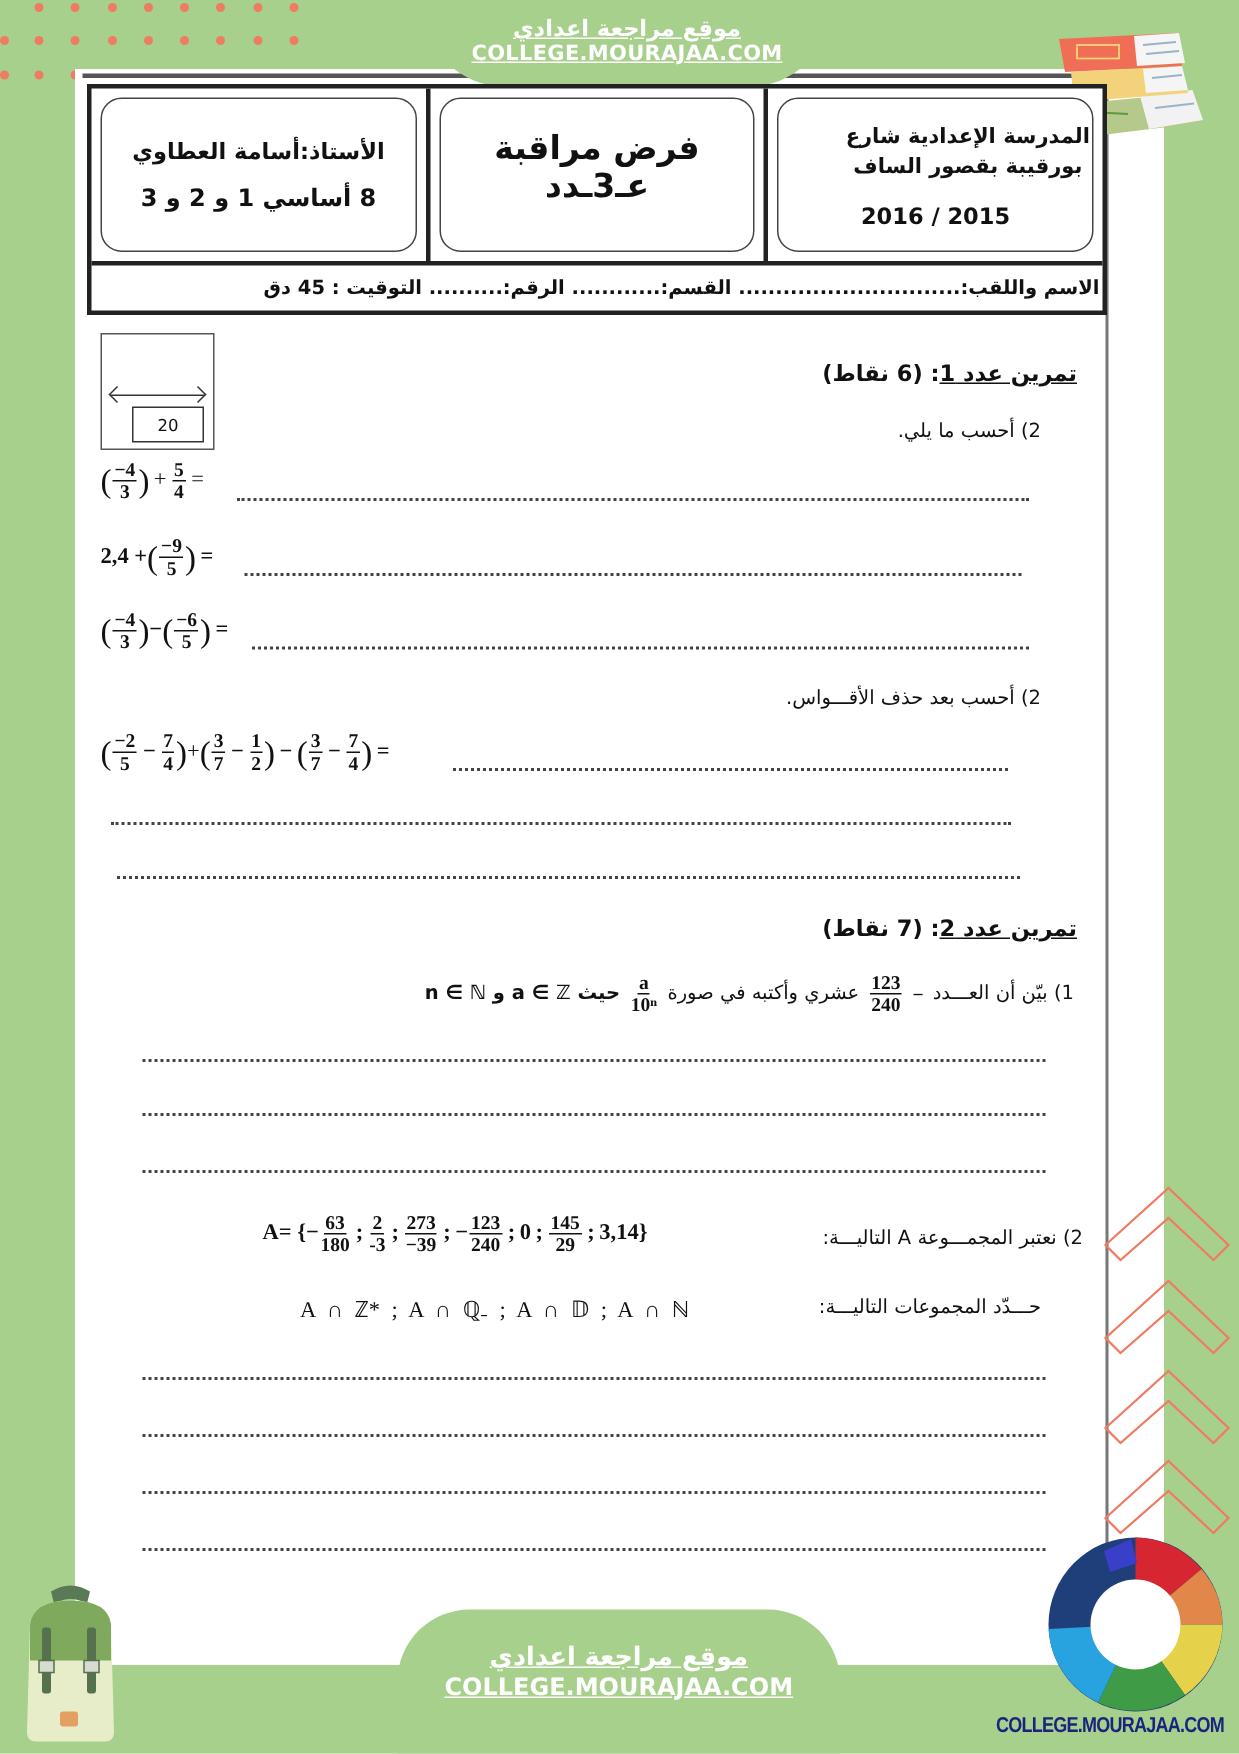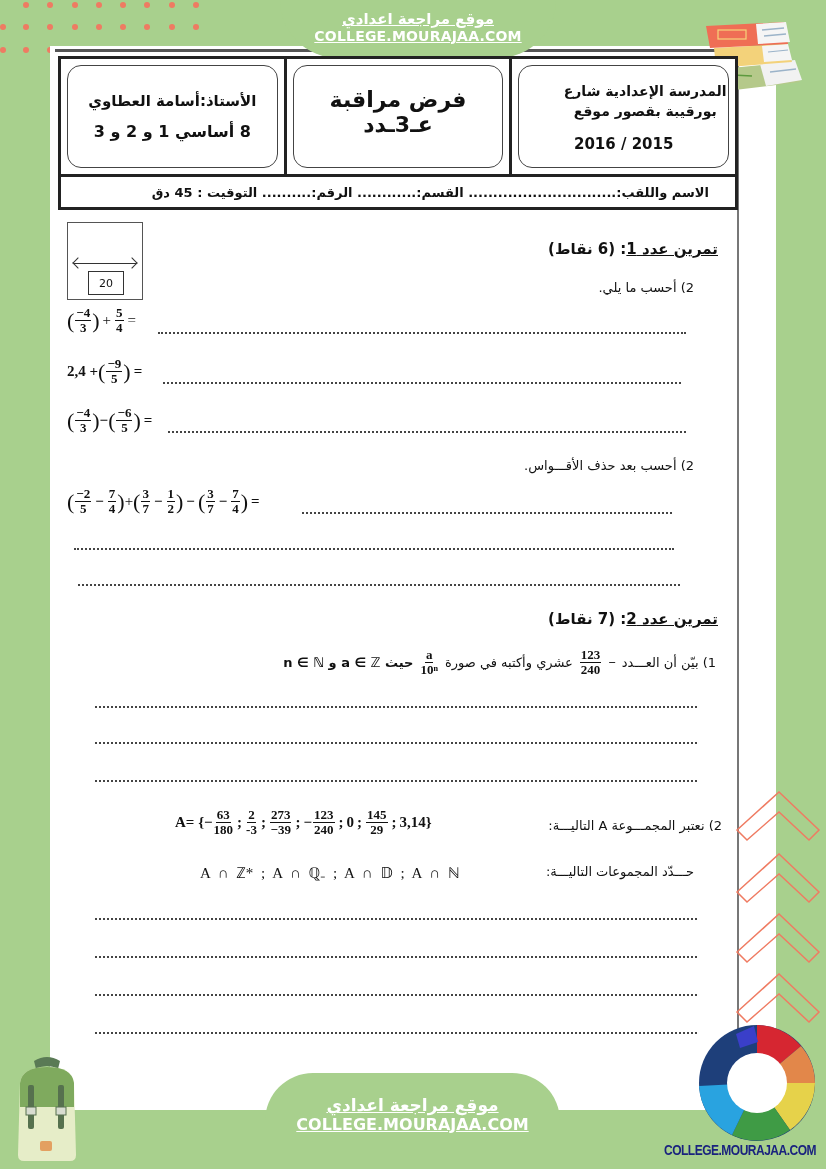--- a/index.html
+++ b/index.html
@@ -24,29 +24,29 @@
   .hdr-row { display: flex; height: 118px; border-bottom: 3px solid #222; }
   .hdr-cell { flex: 1; border-left: 3px solid #222; position: relative; padding: 6px; }
   .hdr-cell:first-child { border-left: none; border-radius: 17px; }
   .hdr-inner { position: absolute; inset: 6px; border: 1.5px solid #444; border-radius: 14px; display: flex; flex-direction: column; align-items: center; justify-content: center; direction: rtl; text-align: center; font-weight: bold; }
   .hdr-inner.left .l1 { font-size: 15px; margin-bottom: 12px; }
   .hdr-inner.left .l2 { font-size: 16px; }
   .hdr-inner.mid .l1 { font-size: 22px; margin-bottom: 10px; }
   .hdr-inner.mid .l2 { font-size: 21px; }
   .hdr-inner.right .l1, .hdr-inner.right .l2 { font-size: 14px; line-height: 20px; margin-left: 43px; }
   .hdr-inner.right .l3 { font-size: 15px; margin-top: 14px; direction: ltr; }
-  .hdr-info { height: 30px; display: flex; align-items: center; padding: 0 26px; direction: rtl; font-weight: bold; font-size: 13px; white-space: nowrap; }
+  .hdr-info { height: 30px; display: flex; align-items: center; padding: 0 2px; direction: rtl; font-weight: bold; font-size: 13px; white-space: nowrap; }
 
   
   .stamp { position: absolute; left: 67px; top: 222px; width: 76px; height: 78px; border: 1px solid #555; }
   .stamp .arrow { position: absolute; left: 6px; top: 40px; width: 62px; height: 1px; background: #333; }
   .stamp .arrow::before, .stamp .arrow::after { content: ""; position: absolute; top: -4px; width: 7px; height: 7px; border-top: 1px solid #333; }
   .stamp .arrow::before { left: 0; border-left: 1px solid #333; transform: rotate(-45deg); }
   .stamp .arrow::after { right: 0; border-right: 1px solid #333; transform: rotate(45deg); }
-  .stamp .score { position: absolute; left: 20px; top: 48px; width: 36px; height: 24px; border: 1px solid #333; font-size: 11px; display: flex; align-items: center; justify-content: center; }
+  .stamp .score { position: absolute; left: 20px; top: 48px; width: 48px; height: 24px; border: 1px solid #333; font-size: 11px; display: flex; align-items: center; justify-content: center; }
 
   
   .ex-title { position: absolute; right: 108px; direction: rtl; font-weight: bold; font-size: 15px; }
   .ex-title u { text-decoration: underline; }
   .q { position: absolute; right: 120px; direction: rtl; font-size: 13px; white-space: nowrap; }
   .line { position: absolute; border-bottom: 2px dotted #444; height: 1px; }
 
   .math { position: absolute; left: 67px; display: flex; align-items: center; font-family: "Liberation Serif", serif; font-weight: bold; font-size: 15px; white-space: nowrap; }
   .frac { display: inline-flex; flex-direction: column; align-items: center; font-size: 13px; line-height: 14px; margin: 0 1px; }
   .frac .num { border-bottom: 1.3px solid #111; padding: 0 1px; }
@@ -137,21 +137,21 @@
       </div>
     </div>
     <div class="hdr-cell">
       <div class="hdr-inner mid">
         <div class="l1">فرض مراقبة عـ3ـدد</div>
       </div>
     </div>
     <div class="hdr-cell">
       <div class="hdr-inner right">
         <div class="l1">المدرسة الإعدادية شارع</div>
-        <div class="l2">بورقيبة بقصور موقع</div>
+        <div class="l2">بورقيبة بقصور الساف</div>
         <div class="l3">2016 / 2015</div>
       </div>
     </div>
   </div>
   <div class="hdr-info">الاسم واللقب:.............................. القسم:............ الرقم:.......... التوقيت : 45 دق</div>
 </div>
 
 <div class="stamp">
   <div class="arrow"></div>
   <div class="score">20</div>

